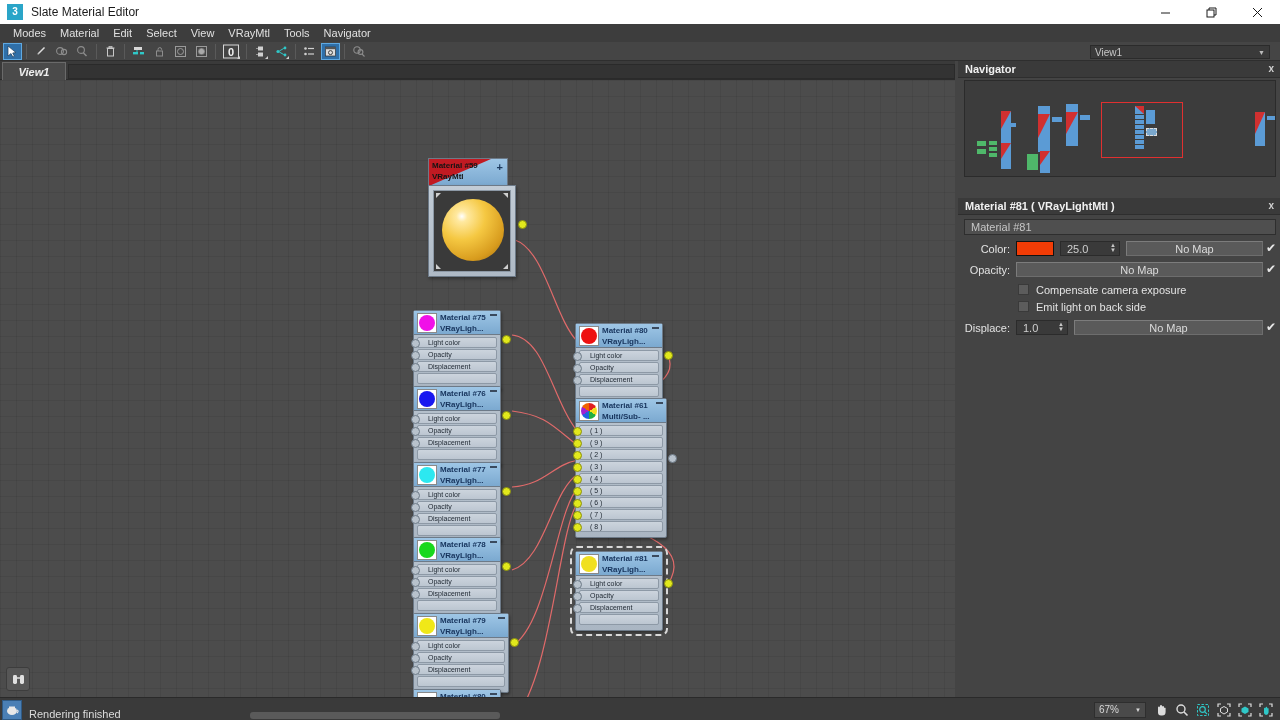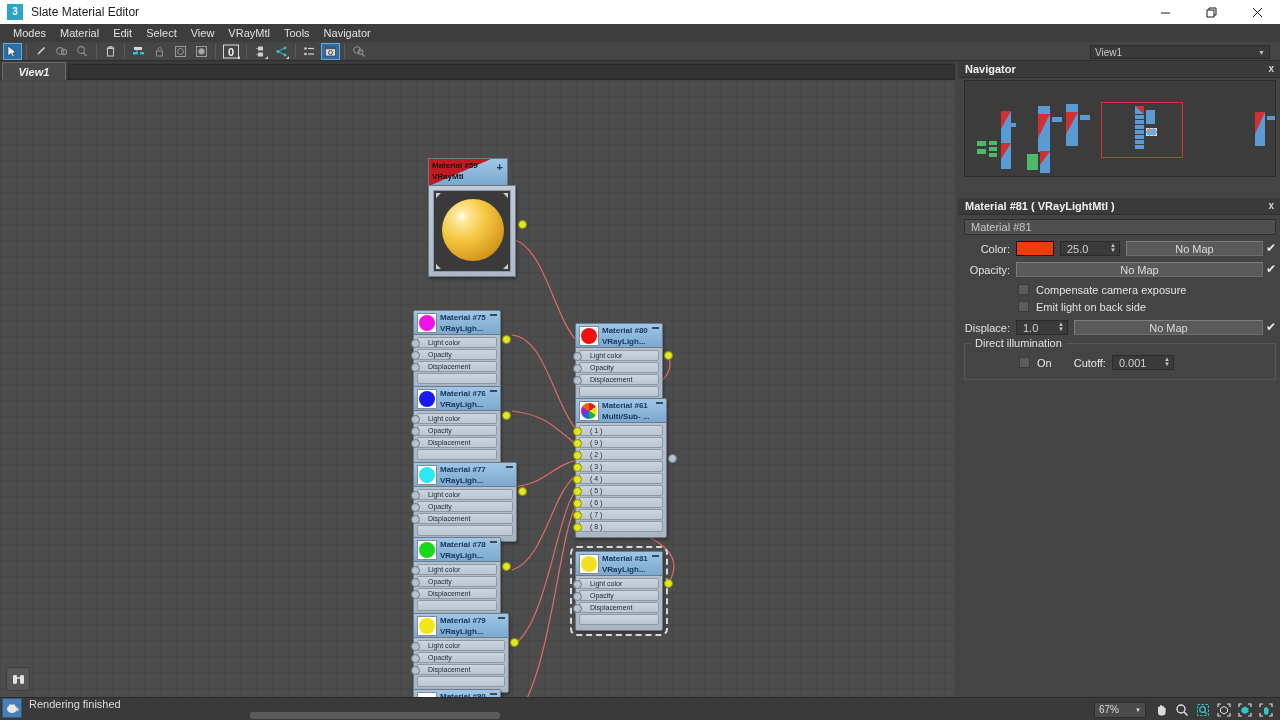--- a/index.html
+++ b/index.html
@@ -286,21 +286,21 @@
   }
   .groupbox .gtitle {
     position:absolute; left:6px; top:-7px; background:#444444;
     padding:0 4px; font-size:11px; color:#e2e2e2;
   }
 
   
   .statusbar {
     position:absolute; left:0; top:697px; width:1280px; height:23px;
     background:#3a3a3a; border-top:1px solid #2a2a2a;
-    display:flex; align-items:flex-start;
+    display:flex; align-items:flex-end;
   }
   .statusbar .teapot {
     width:20px; height:20px; margin-left:2px; background:#4a7fb5;
     display:flex; align-items:center; justify-content:center;
     border:1px solid #2f5a85;
   }
   .statusbar .stext { margin-left:7px; font-size:11px; color:#dcdcdc; }
   .status-right {
     position:absolute; right:4px; top:0; height:23px;
     display:flex; align-items:center;
@@ -566,21 +566,21 @@
           <div class="row"><span class="insock"></span><span>Opacity</span></div>
           <div class="row"><span class="insock"></span><span>Displacement</span></div>
           <div class="row blank"></div>
         </div>
       </div>
       <div class="outsock" style="top:25px;"></div>
     </div>
 
     <div class="node" style="left:413px; top:382px;">
       <div class="outtab"></div>
-      <div class="body" style="width:104px;">
+      <div class="body" style="width:88px;">
         <div class="hdr">
           <div class="swatch">
               <div class="dot" style="background:#2ce8f0"></div>
             </div>
           <div class="ttl">
             <span>Material #77</span><br>
             <span>VRayLigh...</span>
           </div>
           <div class="minus"></div>
         </div>
@@ -845,36 +845,20 @@
               <span>▲</span>
               <span>▼</span>
             </span>
         </div>
         <div class="mapbtn" style="flex:1; margin-left:6px;">
           <span>No Map</span>
         </div>
         <span class="chkmark">✔</span>
       </div>
 
-      <div class="groupbox" style="margin-left:0;margin-right:0;">
-        <span class="gtitle">Direct illumination</span>
-        <div class="prow" style="margin-bottom:0;">
-          <div style="width:48px;"></div>
-          <span class="chk"></span>
-          <span class="txt" style="font-size:11px;margin-left:7px;">On</span>
-          <span style="margin-left:22px;font-size:11px;">Cutoff:</span>
-          <div class="spinner" style="width:62px; margin-left:6px;">
-            <span>0.001</span>
-            <span class="arrows">
-                <span>▲</span>
-                <span>▼</span>
-              </span>
-          </div>
-        </div>
-      </div>
 
     </div>
   </div>
 
   <div class="statusbar">
     <div class="teapot">
       <svg width="15" height="11" viewBox="0 0 15 11">
         <ellipse cx="7" cy="6" rx="5" ry="4" fill="#e8e8e8"></ellipse>
         <rect x="4" y="1.5" width="6" height="1.6" fill="#e8e8e8"></rect>
         <path d="M12,5 q2.2,1 0,3" fill="none" stroke="#e8e8e8" stroke-width="1.2"></path>

